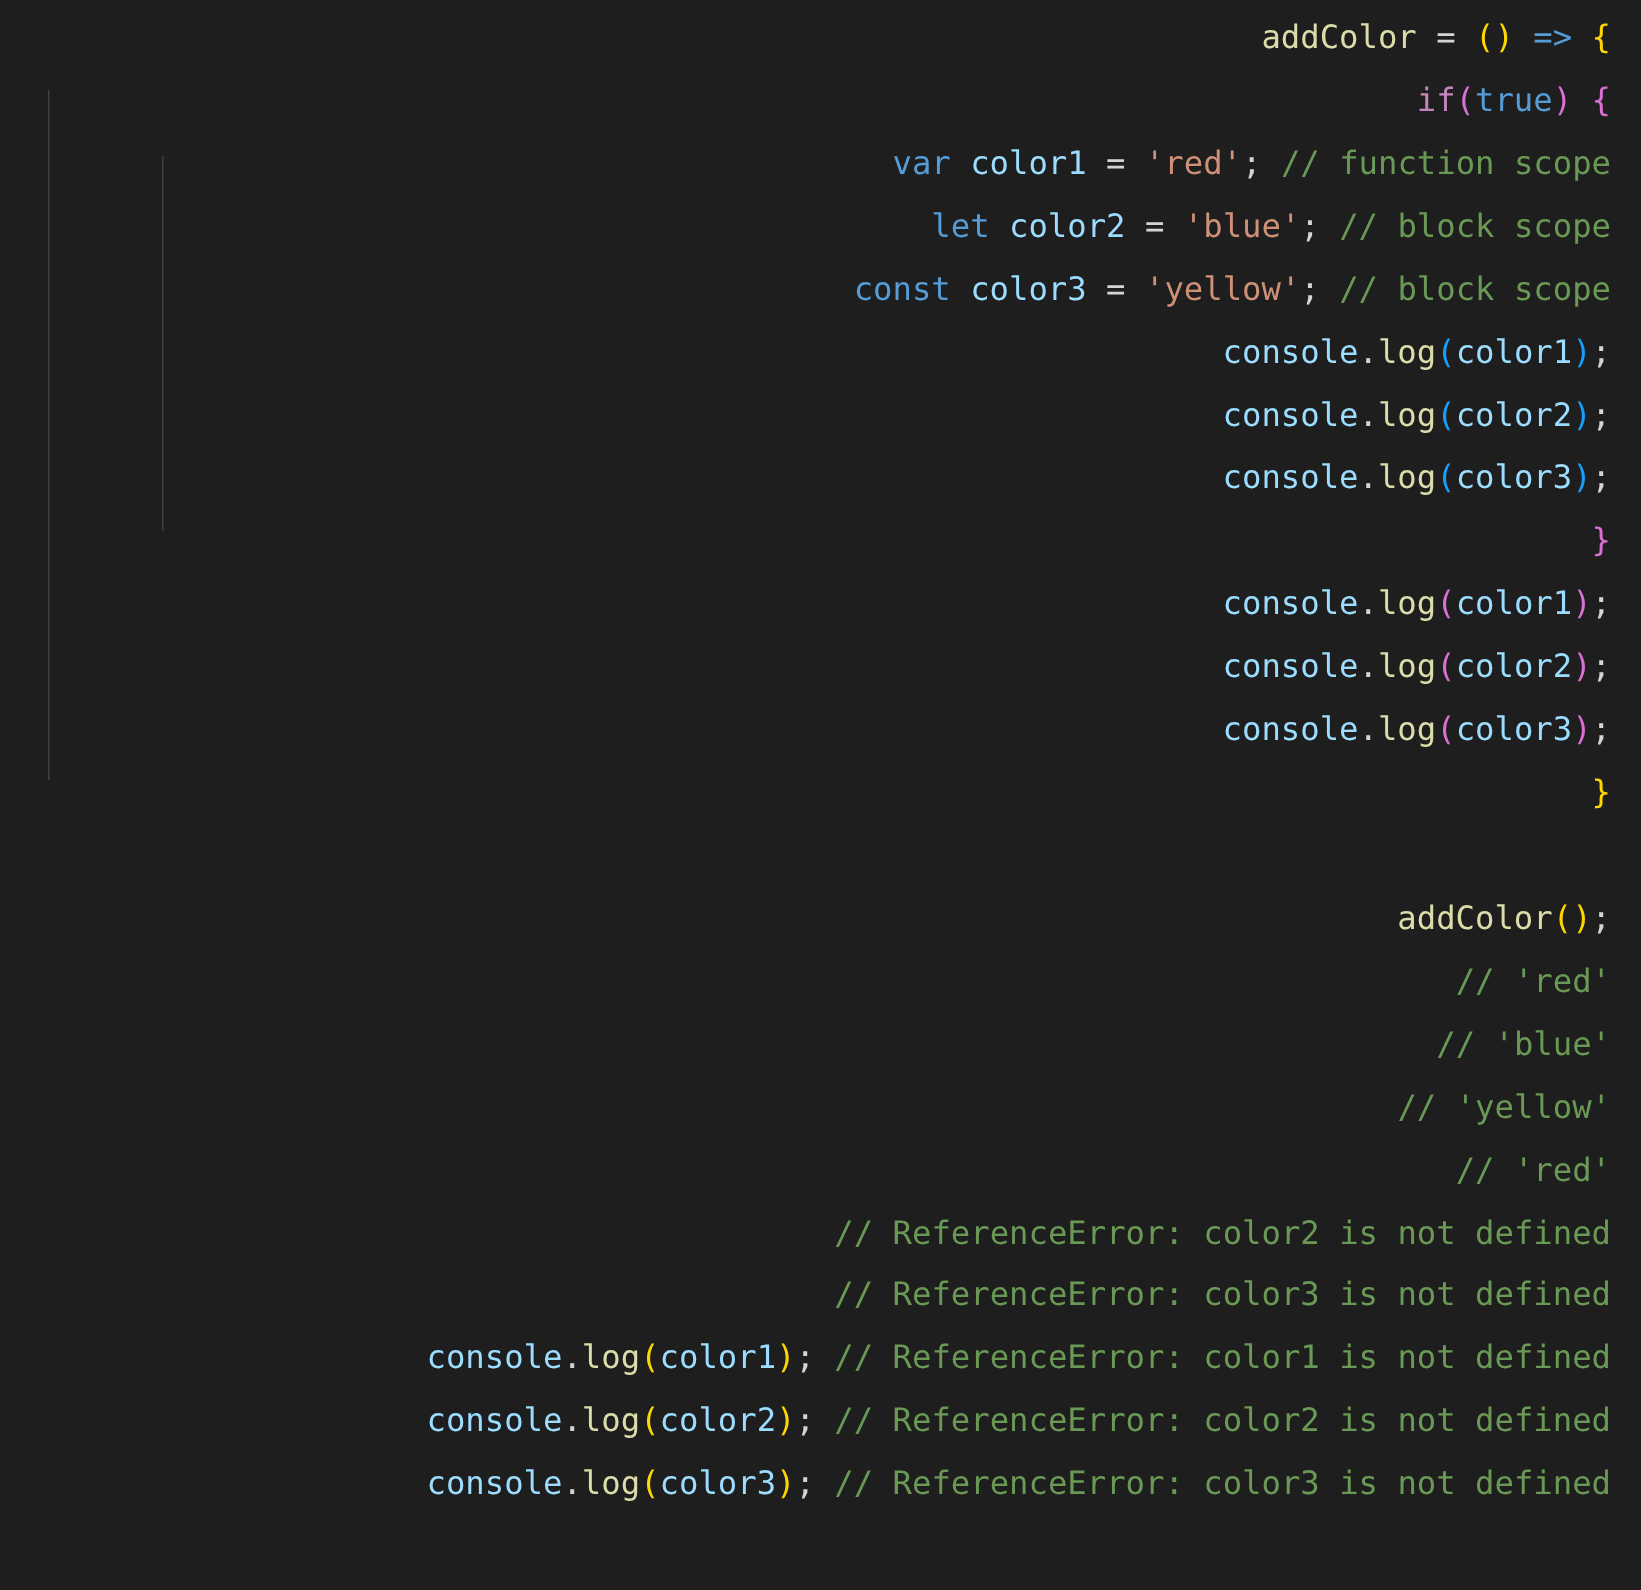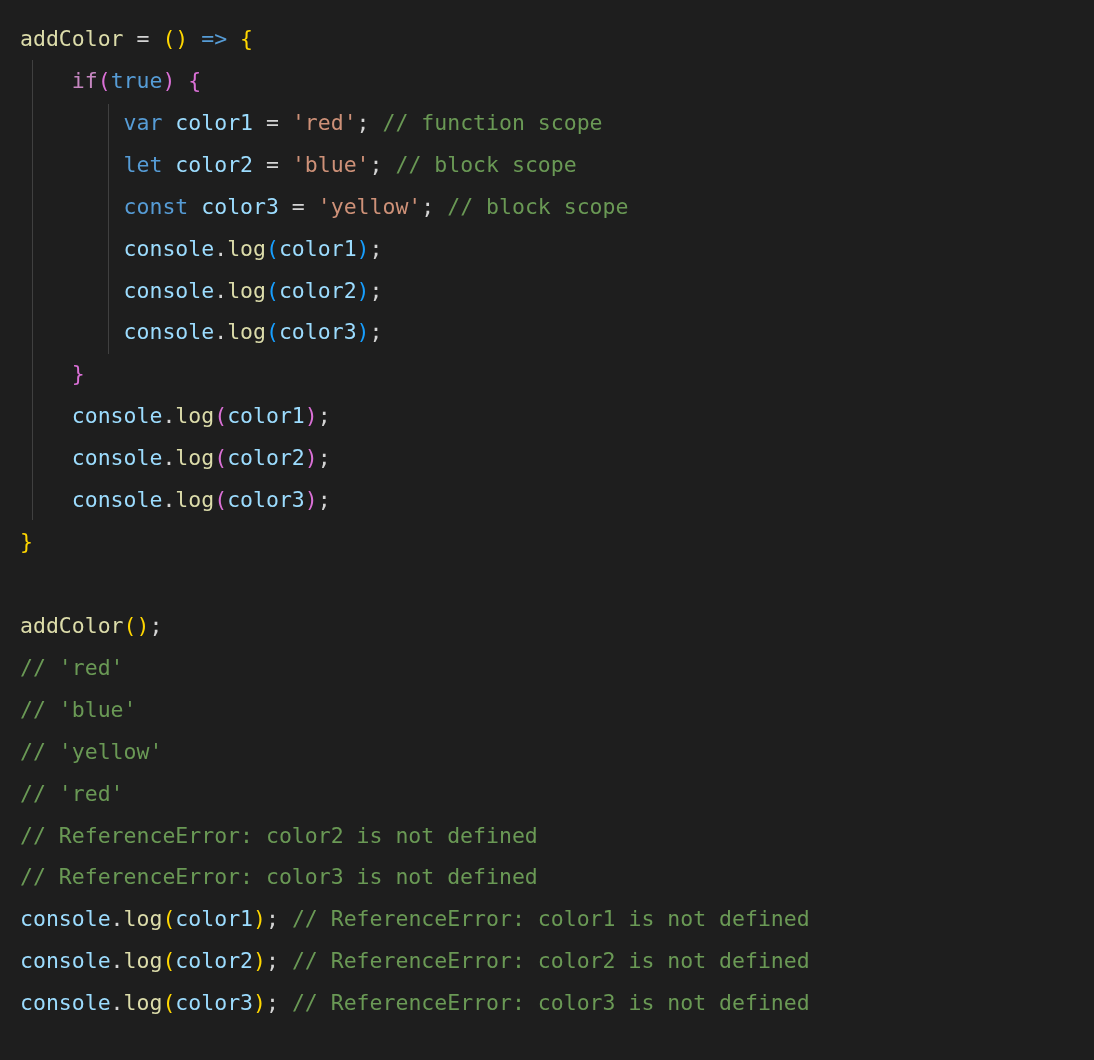--- a/index.html
+++ b/index.html
@@ -10,24 +10,25 @@
     font-size: 21.5px;
     line-height: 1.95;
     color: #d4d4d4;
     width: 1094px;
     height: 1060px;
     overflow: hidden;
     box-sizing: border-box;
   }
   pre {
     margin: 0;
-    padding: 18px 20px;
+    padding: 5px 20px;
     white-space: pre;
     font-family: inherit;
     position: relative;
+    text-align: right;
   }
   .c-fn      { color: #dcdcaa; }   
   .c-paren-y { color: #ffd700; }   
   .c-paren-p { color: #da70d6; }   
   .c-paren-b { color: #179fff; }   
   .c-kw-blue { color: #569cd6; }   
   .c-kw-pink { color: #c586c0; }   
   .c-var     { color: #9cdcfe; }   
   .c-str     { color: #ce9178; }   
   .c-cmt     { color: #6a9955; }   

